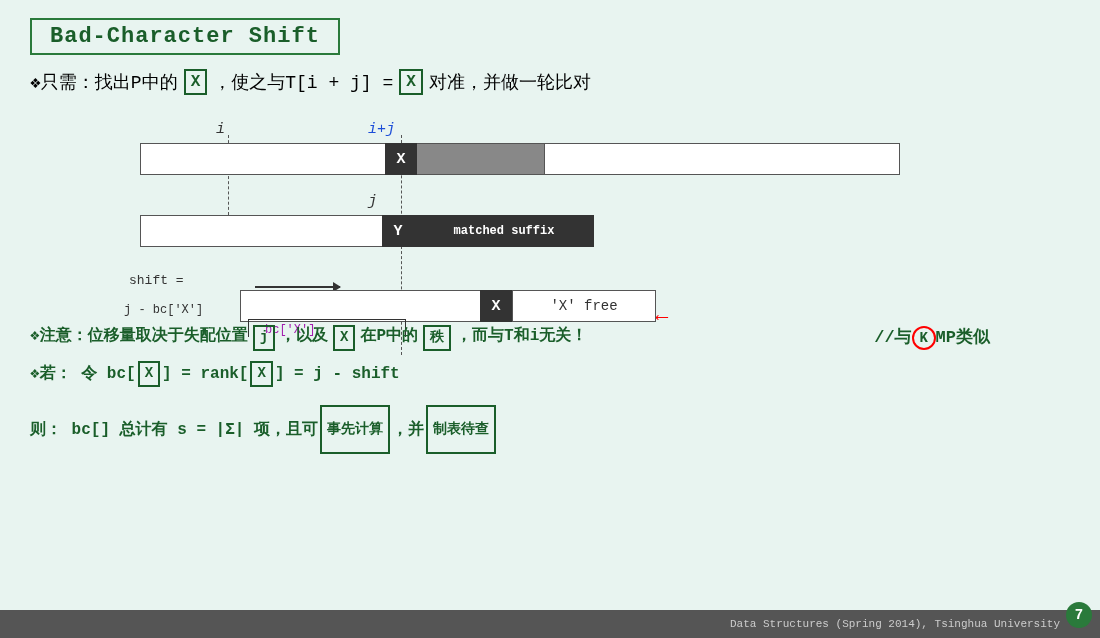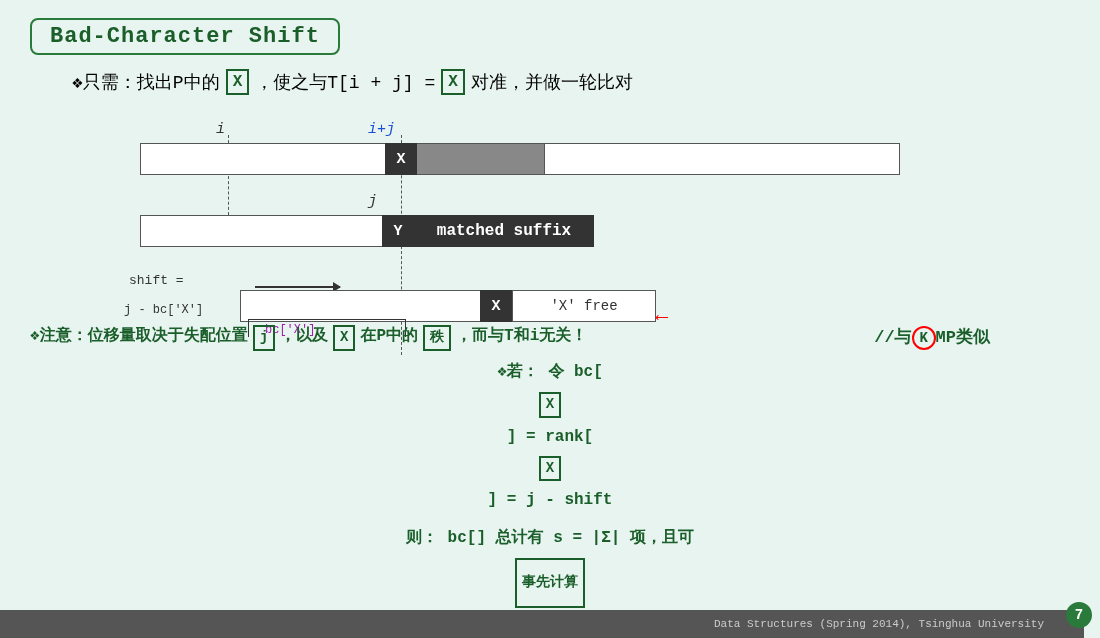--- a/index.html
+++ b/index.html
@@ -17,40 +17,39 @@
       height: 638px;
       background: #e8f4f0;
       position: relative;
       padding: 18px 30px 10px 30px;
     }
 
     
     .title-box {
       display: inline-block;
       border: 2.5px solid #2a7a3b;
-      border-radius: 8px;
+      border-radius: 0;
       padding: 4px 18px;
       margin-bottom: 14px;
     }
     .title-box span {
       font-size: 22px;
       font-weight: bold;
       color: #1a5e2a;
       font-family: 'Courier New', Courier, monospace;
       letter-spacing: 1px;
     }
 
     .line1 {
       font-size: 18px;
       margin-bottom: 10px;
       display: flex;
       align-items: center;
       gap: 4px;
       flex-wrap: wrap;
-      margin-left: 42px;
     }
 
     .box-char {
       display: inline-block;
       border: 2px solid #1a5e2a;
       padding: 0 5px;
       font-size: 16px;
       font-weight: bold;
       color: #1a5e2a;
       line-height: 1.4;
@@ -125,21 +124,21 @@
       position: absolute;
       top: 110px;
       left: 334px;
       width: 180px;
       height: 32px;
       background: #333;
       color: white;
       display: flex;
       align-items: center;
       justify-content: center;
-      font-size: 16px;
+      font-size: 12px;
       font-family: 'Courier New', Courier, monospace;
       font-weight: bold;
       border: 1.5px solid #333;
       z-index: 2;
     }
 
     
     .p2-bar {
       position: absolute;
       top: 185px;
@@ -344,22 +343,21 @@
       vertical-align: middle;
     }
 
     .formula-line {
       font-size: 16px;
       color: #1a5e2a;
       font-weight: bold;
       margin-bottom: 8px;
       display: flex;
       align-items: center;
-      gap: 10px;
-      flex-direction: column;
+      gap: 1px;
     }
 
     .box-outline {
       display: inline-block;
       border: 2px solid #1a5e2a;
       padding: 1px 5px;
       font-size: 14px;
       font-weight: bold;
       color: #1a5e2a;
       line-height: 1.4;
@@ -390,21 +388,21 @@
       align-items: center;
       justify-content: center;
       font-size: 14px;
       font-weight: bold;
     }
 
     .bottom-bar {
       position: absolute;
       bottom: 0;
       left: 0;
-      right: 16px;
+      right: 0;
       height: 28px;
       background: #555;
       display: flex;
       align-items: center;
       justify-content: flex-end;
       padding-right: 40px;
     }
 
     .bottom-bar-text {
       color: #ccc;

